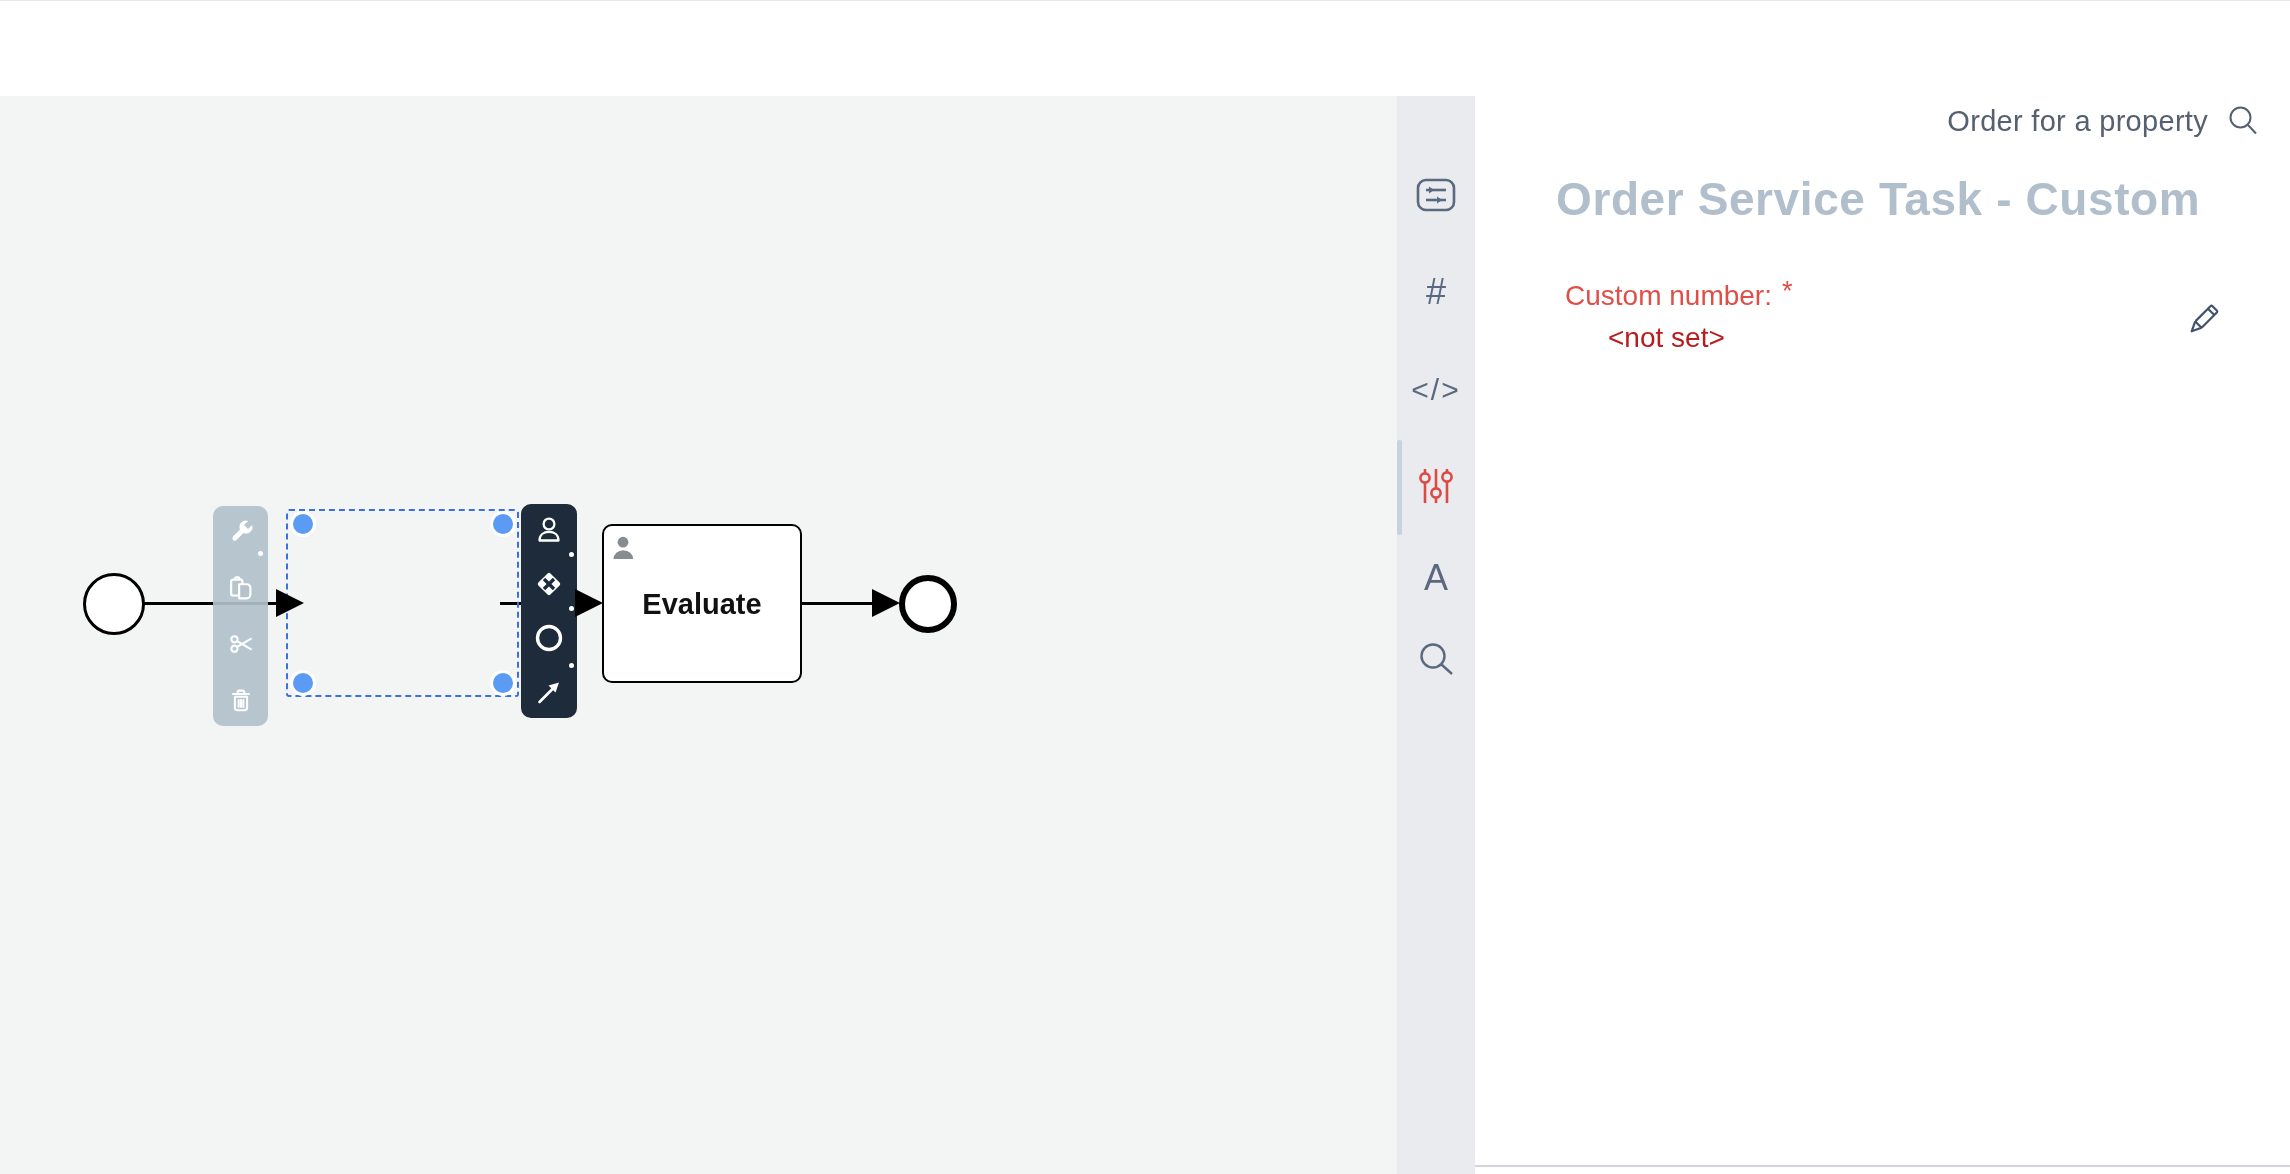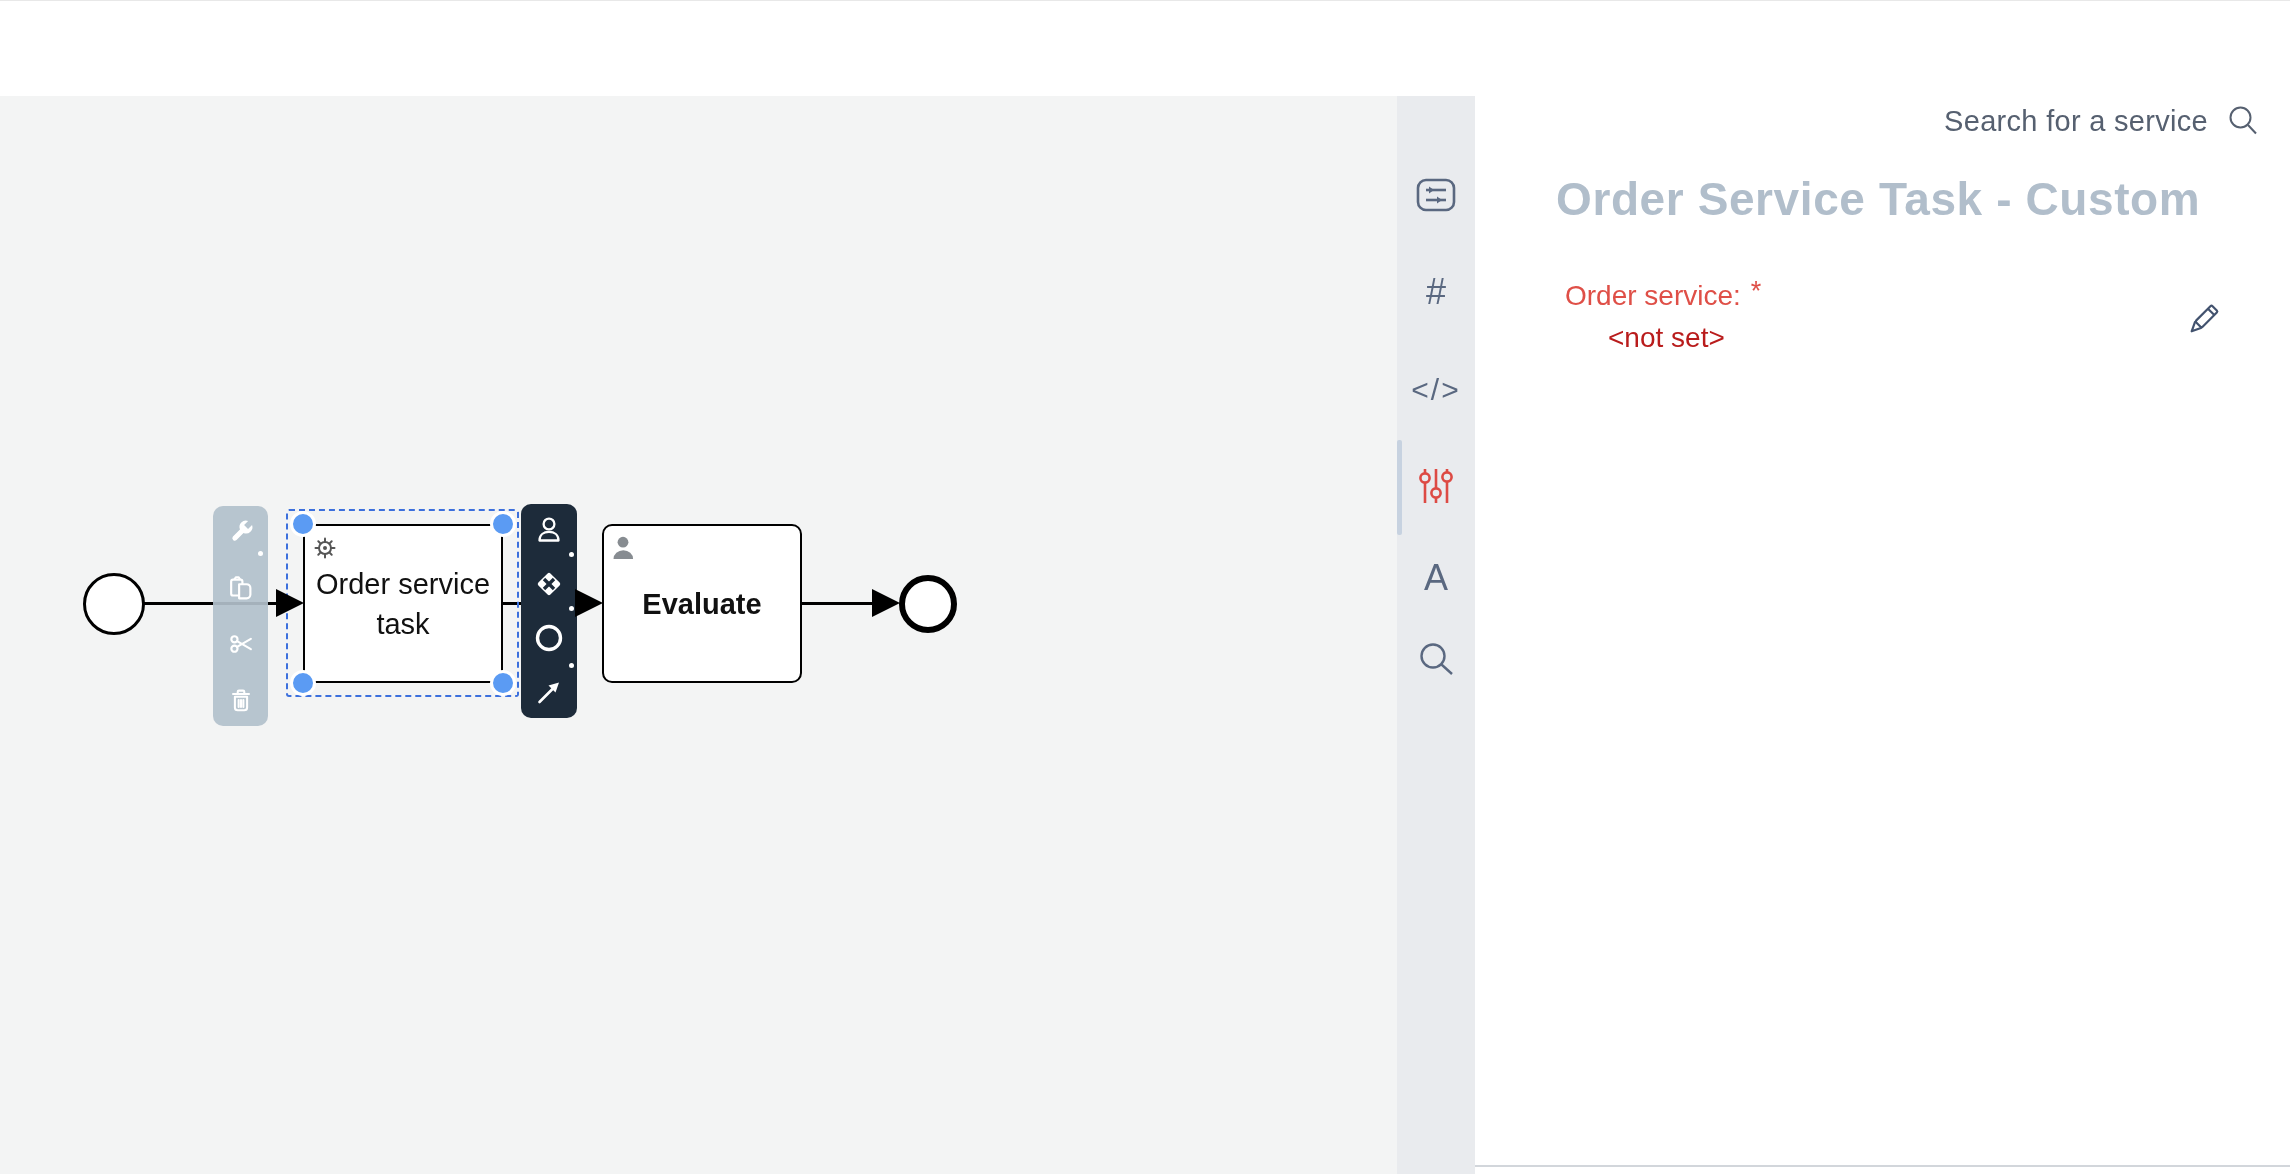--- a/index.html
+++ b/index.html
@@ -61,39 +61,20 @@
   <div class="arrowhead" style="left:872px;top:493px;"></div>
 
   <div class="event start"></div>
 
   <div class="selection-box"></div>
   <div class="handle" style="left:290px;top:415px;"></div>
   <div class="handle" style="left:490px;top:415px;"></div>
   <div class="handle" style="left:290px;top:574px;"></div>
   <div class="handle" style="left:490px;top:574px;"></div>
 
-  <div class="task" style="left:303px;top:428px;">
-    <span class="task-icon">
-      <svg width="26" height="26" viewBox="0 0 26 26" fill="none" stroke="#555" stroke-width="2">
-        <circle cx="13" cy="13" r="6"></circle>
-        <circle cx="13" cy="13" r="2" fill="#555" stroke="none"></circle>
-        <g stroke-linecap="round">
-          <line x1="13" y1="3.5" x2="13" y2="6.5"></line>
-            <line x1="13" y1="19.5" x2="13" y2="22.5"></line>
-          <line x1="3.5" y1="13" x2="6.5" y2="13"></line>
-            <line x1="19.5" y1="13" x2="22.5" y2="13"></line>
-          <line x1="6.3" y1="6.3" x2="8.4" y2="8.4"></line>
-            <line x1="17.6" y1="17.6" x2="19.7" y2="19.7"></line>
-          <line x1="19.7" y1="6.3" x2="17.6" y2="8.4"></line>
-            <line x1="8.4" y1="17.6" x2="6.3" y2="19.7"></line>
-        </g>
-      </svg>
-    </span>
-    <span class="lbl"><span>Order service</span><br><span>task</span></span>
-  </div>
 
   <div class="task" style="left:602px;top:428px;font-weight:bold;">
     <span class="task-icon">
       <svg width="26" height="26" viewBox="0 0 26 26">
         <circle cx="12" cy="7.2" r="5.4" fill="#878c91"></circle>
         <path d="M2.5 24 a9.8 8.8 0 0 1 19.6 0 z" fill="#878c91"></path>
       </svg>
     </span>
     <span class="lbl">Evaluate</span>
   </div>
@@ -213,33 +194,33 @@
         <circle cx="17" cy="16" r="11.5"></circle>
         <line x1="25.5" y1="24.5" x2="36" y2="34"></line>
       </svg>
     </span>
   </div>
 </div>
 
 <div class="panel">
 
   <div class="search-row">
-    <span class="search-text">Search for a service</span>
+    <span class="search-text">Order for a property</span>
     <span>
       <svg width="34" height="34" viewBox="0 0 34 34" fill="none" stroke="#566070" stroke-width="2">
         <circle cx="14.5" cy="13.5" r="10"></circle>
         <line x1="22" y1="21" x2="30" y2="29.5"></line>
       </svg>
     </span>
   </div>
 
   <div class="panel-title">Order Service Task - Custom</div>
 
   <div class="field-label">
-    <span>Order service:</span><span class="req">*</span>
+    <span>Custom number:</span><span class="req">*</span>
   </div>
 
   <div class="field-value">&lt;not set&gt;</div>
 
   <div class="edit-btn">
     <span>
       <svg width="42" height="42" viewBox="0 0 42 42" fill="none" stroke="#42526e" stroke-width="2.2" stroke-linejoin="round">
         <g transform="rotate(45 21 21)">
           <rect x="16.5" y="4.5" width="9" height="23" rx="1.5"></rect>
           <path d="M16.5 27.5 L21 37 L25.5 27.5"></path>

